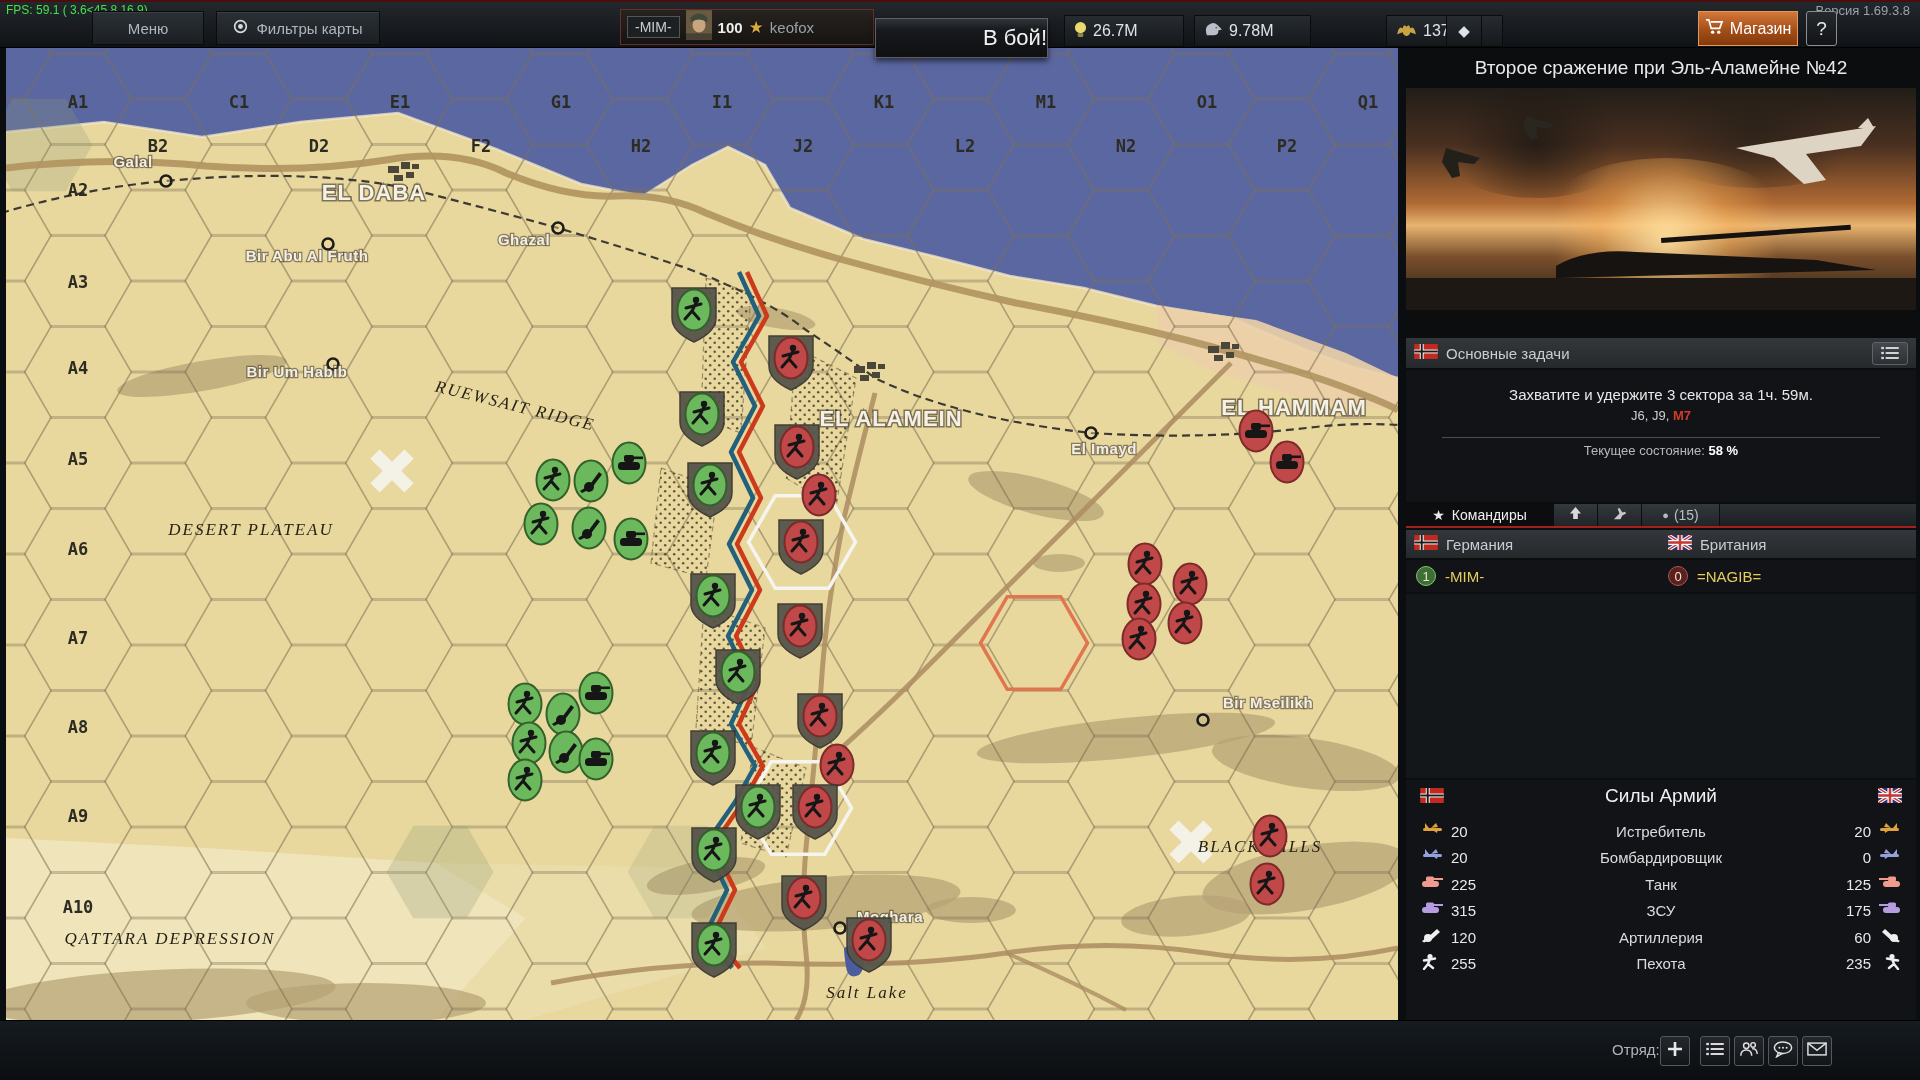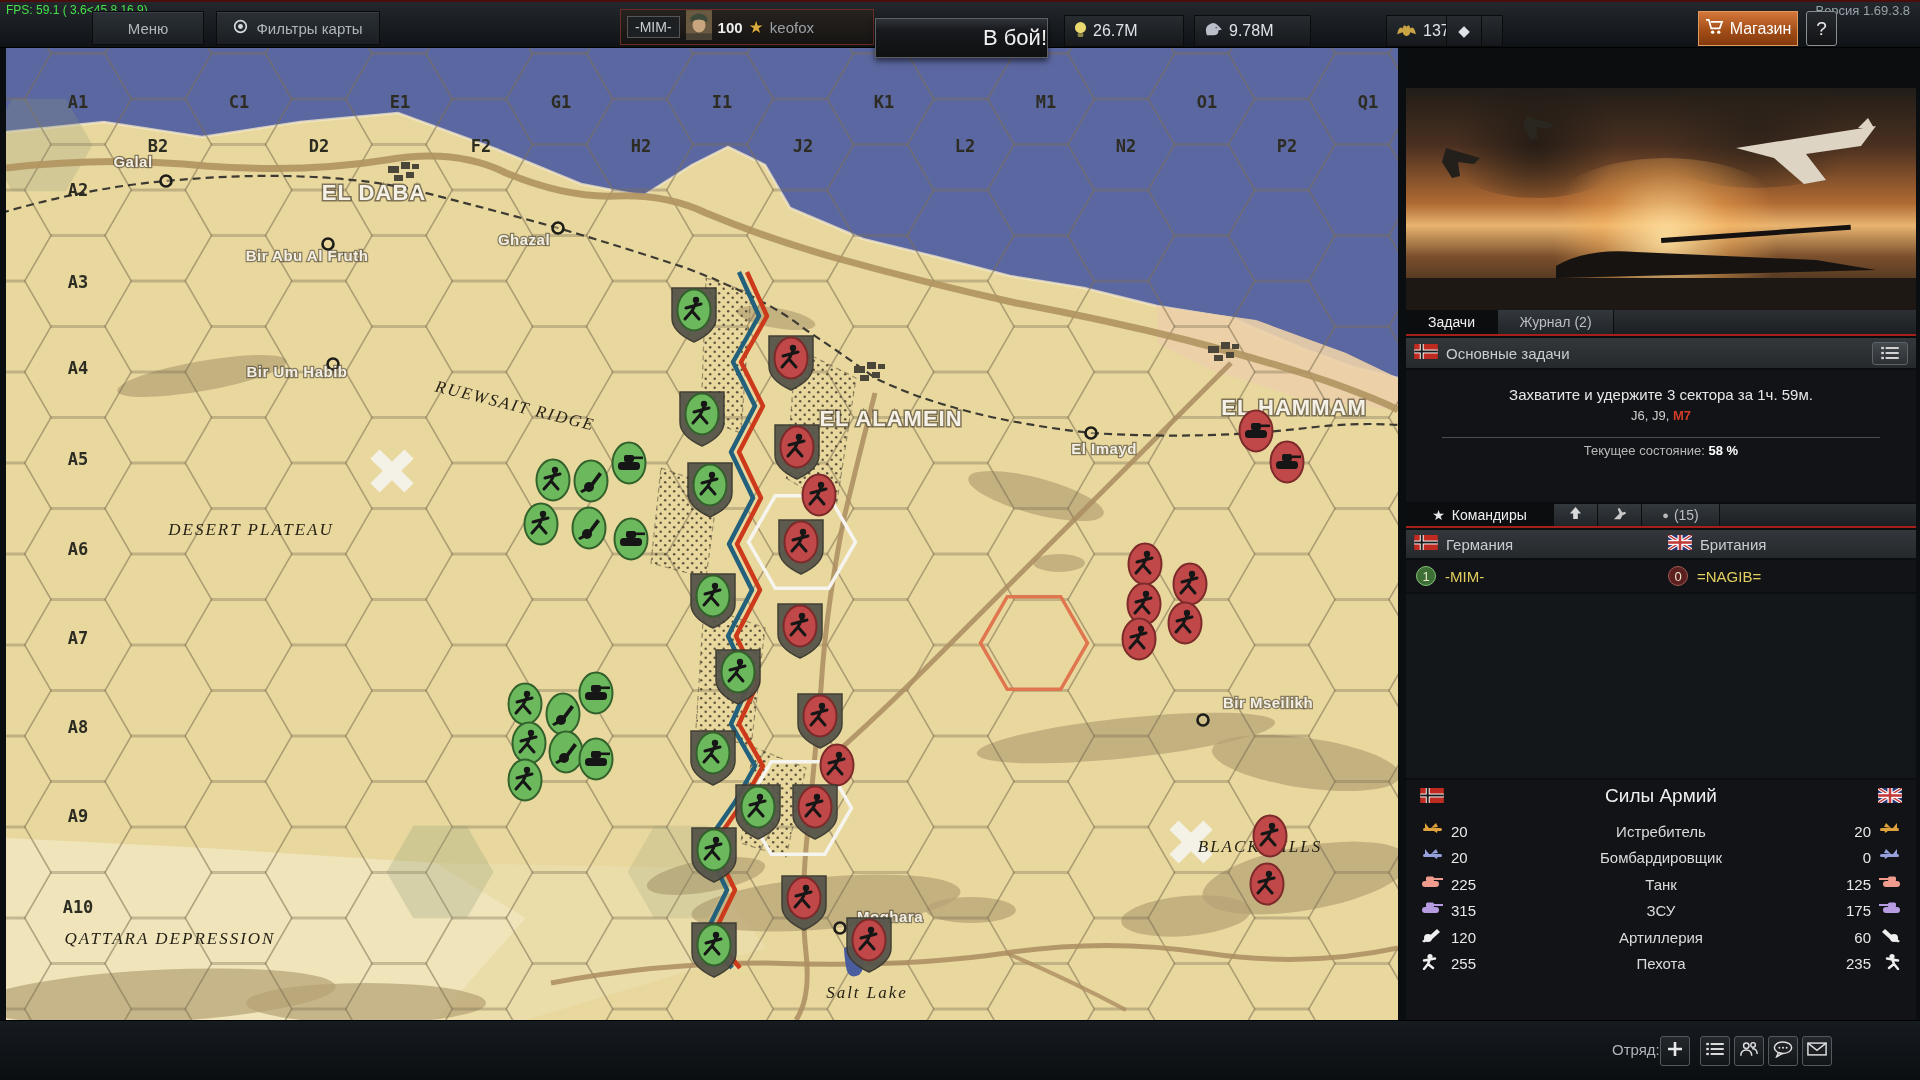--- a/index.html
+++ b/index.html
@@ -765,45 +765,37 @@
       <text class="grid" x="72" y="417" text-anchor="middle">A5</text>
       <text class="grid" x="72" y="507" text-anchor="middle">A6</text>
       <text class="grid" x="72" y="596" text-anchor="middle">A7</text>
       <text class="grid" x="72" y="685" text-anchor="middle">A8</text>
       <text class="grid" x="72" y="774" text-anchor="middle">A9</text>
       <text class="grid" x="72" y="865" text-anchor="middle">A10</text>
     </svg>
 </div>
 
 <div id="panel">
+  <div id="panel-title">Второе сражение при Эль-Аламейне №42</div>
 
   <div id="battle-image">
     <div class="smoke1"></div>
     <div class="smoke2"></div>
     <div class="glow"></div>
     <svg width="510" height="222" style="position:absolute;left:0;top:0;">
       <path d="M330,60 L470,38 L455,58 L400,66 L420,92 L398,96 L368,70 Z" fill="#ded4c4"></path>
       <path d="M452,40 L462,30 L468,40 Z" fill="#ded4c4"></path>
       <path d="M40,60 l34,10 l-6,6 l-16,-2 l2,14 l-8,2 l-10,-16 z" fill="#23201c"></path>
       <path d="M120,28 l28,8 l-5,5 l-13,-2 l2,11 l-7,2 l-8,-13 z" fill="#2a2620"></path>
       <path d="M0,190 h510 v32 h-510 z" fill="#1d1814"></path>
       <path d="M150,178 q30,-18 80,-14 l180,8 l60,10 l-320,8 z" fill="#171310"></path>
       <rect x="255" y="150" width="190" height="5" fill="#141110" transform="rotate(-4 255 150)"></rect>
     </svg>
   </div>
 
-  <div class="ptab-row" style="top:262px;height:26px;">
-    <div class="ptab active" style="width:92px;">
-      <span>Задачи</span>
-    </div>
-    <div class="ptab" style="width:116px;">
-      <span>Журнал (2)</span>
-    </div>
-    <div style="flex:1"></div>
-  </div>
 
   <div class="sec-head" style="top:290px;height:30px;">
     <span id="flag-de-1"><svg viewBox="0 0 22 14" width="24" height="15">
           <rect width="22" height="14" fill="#bf2b20"></rect>
           <rect x="0" y="5.2" width="22" height="3.6" fill="#fff"></rect>
           <rect x="5.2" y="0" width="3.6" height="14" fill="#fff"></rect>
           <rect x="0" y="6.1" width="22" height="1.8" fill="#1a1a1a"></rect>
           <rect x="6.1" y="0" width="1.8" height="14" fill="#1a1a1a"></rect>
         </svg></span>
     <span>Основные задачи</span>

